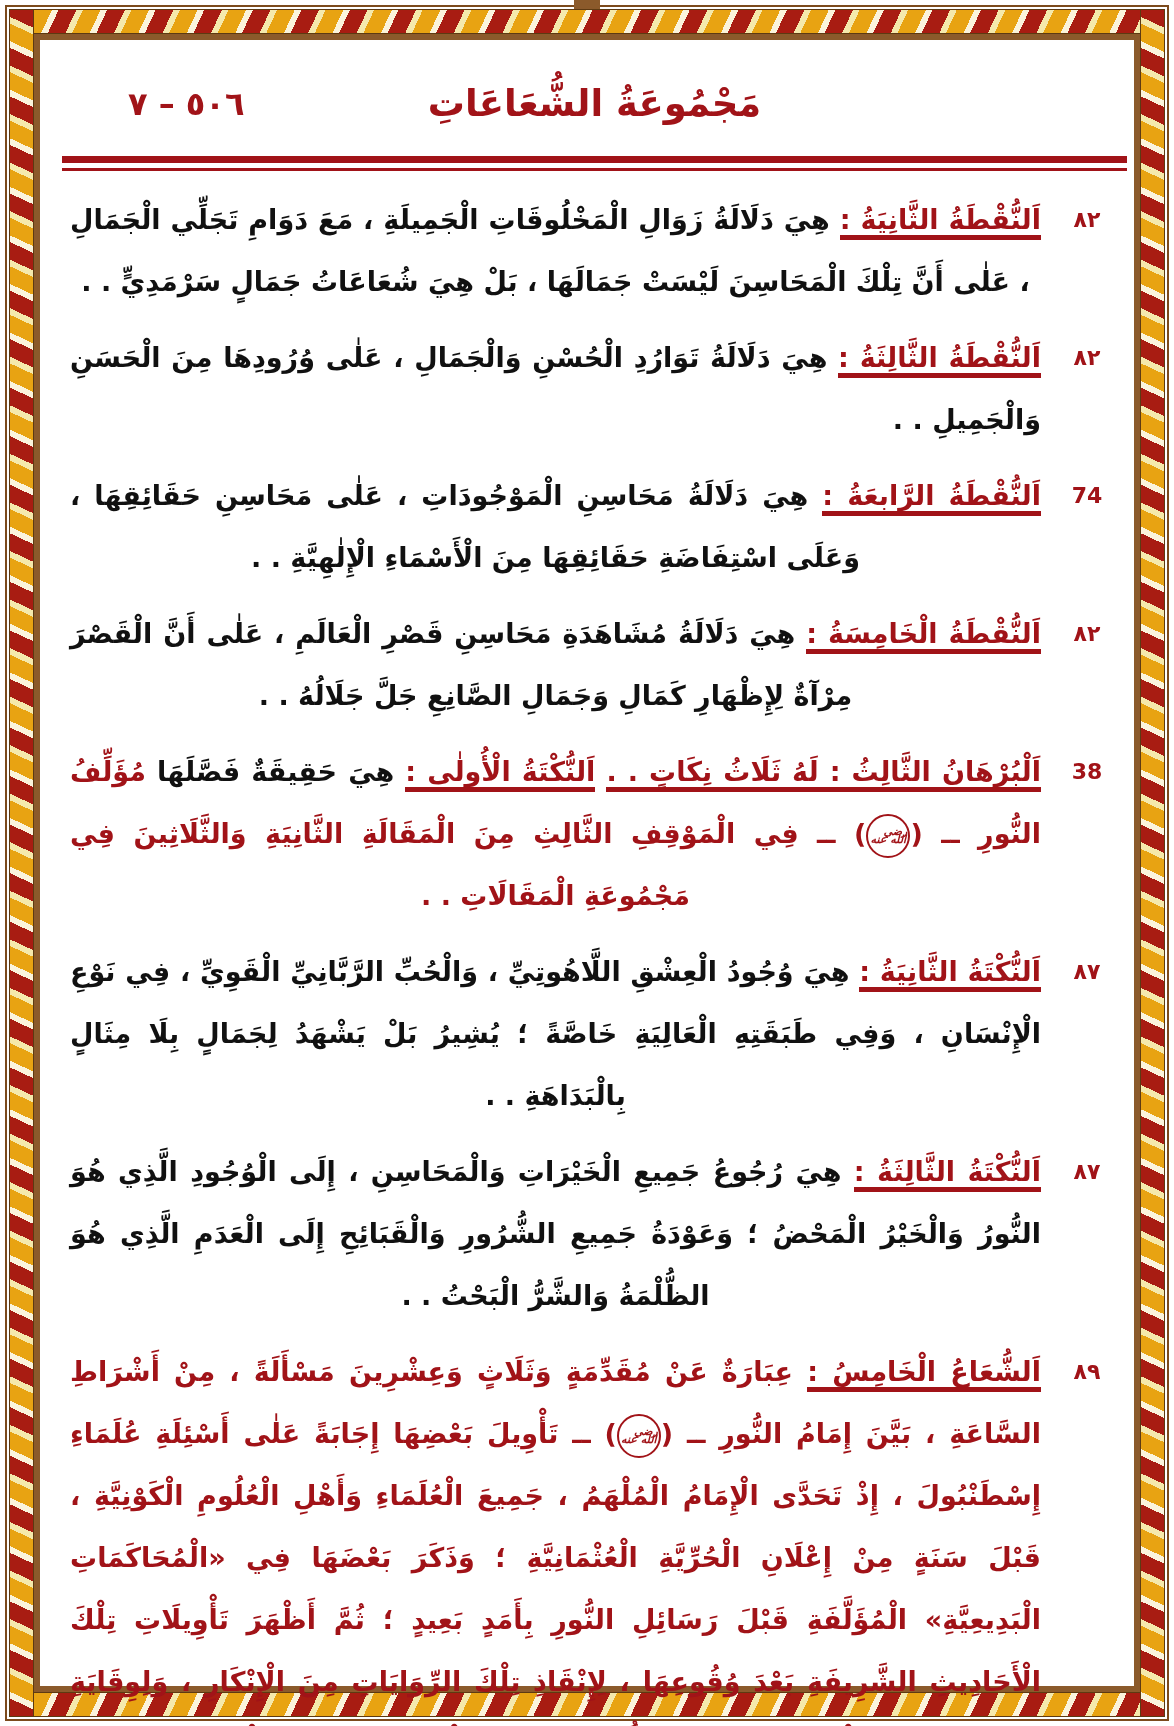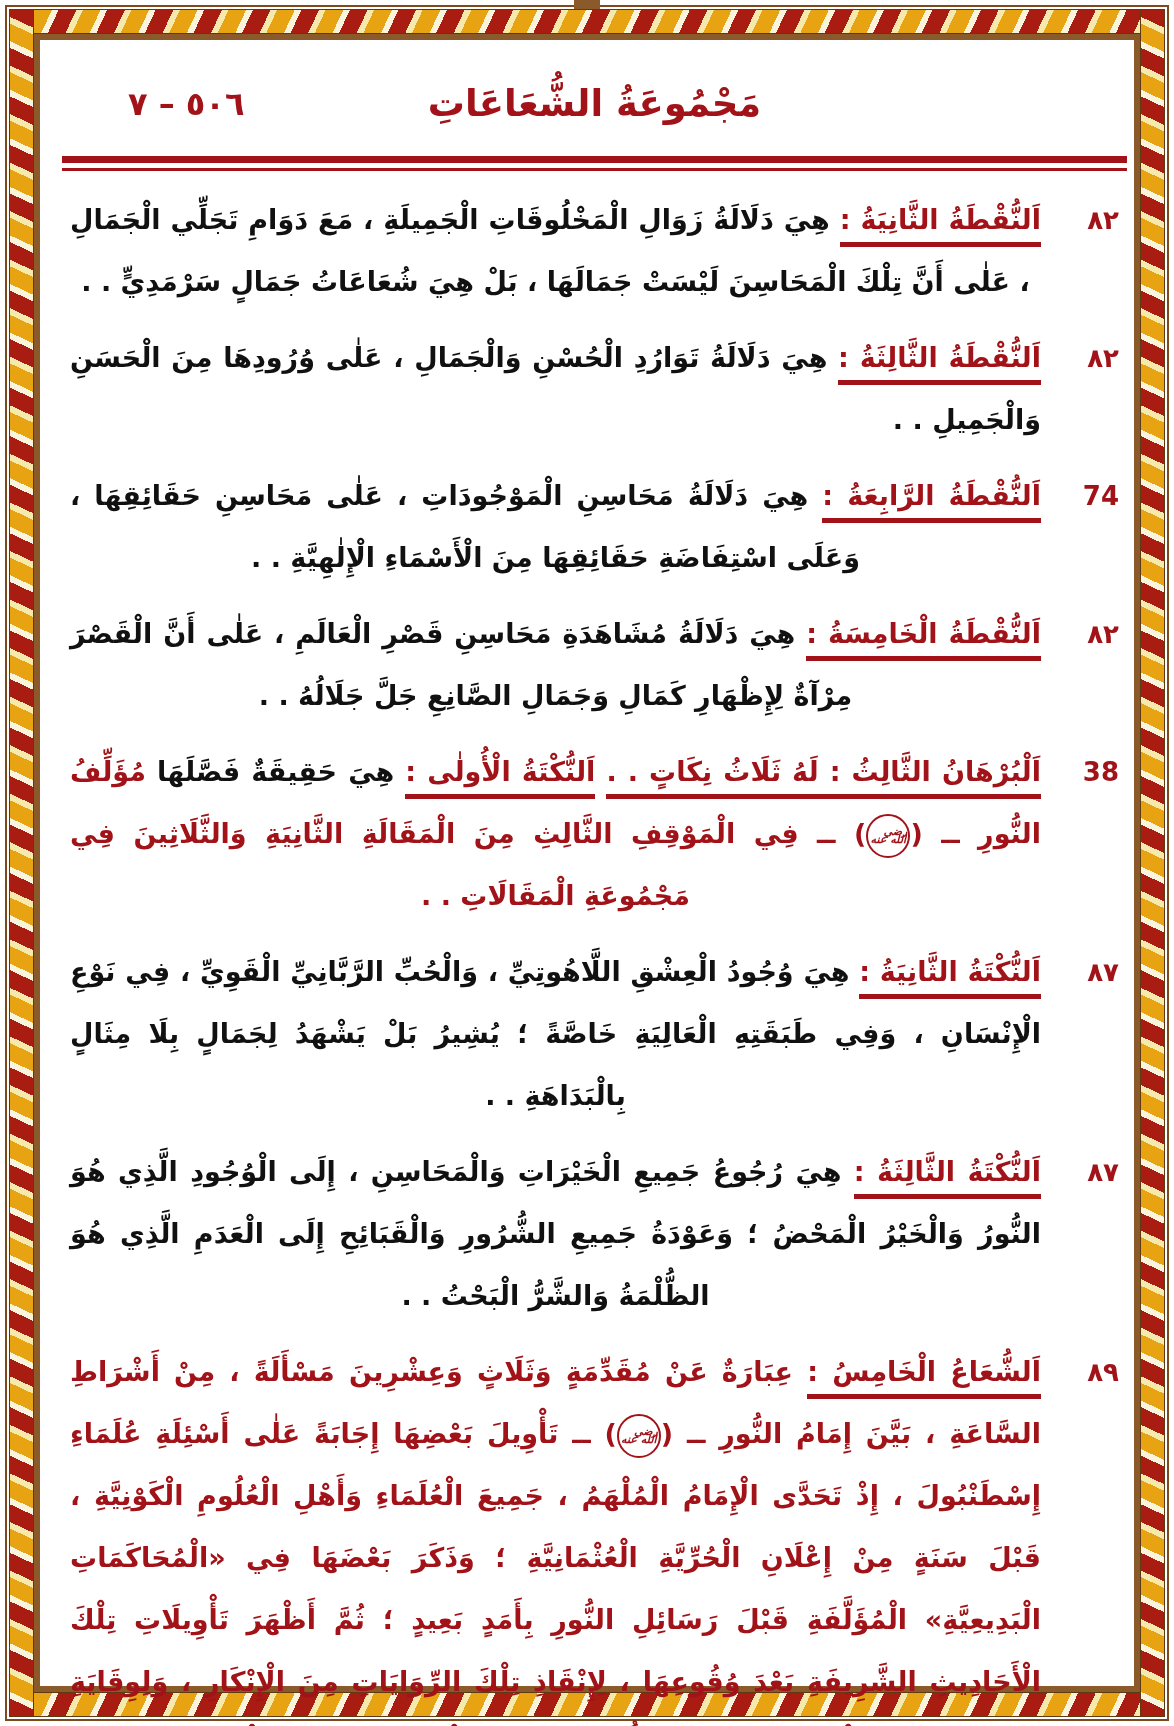--- a/index.html
+++ b/index.html
@@ -38,31 +38,31 @@
     position:absolute;top:0;left:58px;direction:rtl;
     color:#a11318;font-weight:bold;font-size:32px;line-height:64px;letter-spacing:2px;
   }
   .double-rule{
     height:5px;margin:10px -8px 0 -8px;
     border-top:7px solid #a11318;border-bottom:3px solid #a11318;
   }
   .entries{margin-top:18px;}
   .entry{display:flex;flex-direction:row;gap:14px;margin-bottom:14px;}
   .entry-number{
-    flex:0 0 64px;color:#a11318;font-weight:bold;font-size:26px;line-height:62px;
+    flex:0 0 64px;text-align:center;color:#a11318;font-weight:bold;font-size:22px;line-height:62px;
   }
   .entry-text{flex:1 1 auto;}
   .entry-text p{
     margin:0;font-size:27px;font-weight:bold;line-height:62px;color:#111111;
     text-align:justify;text-align-last:center;
   }
   .entry-text p.align-start{text-align-last:start;}
   .seg-heading{
     color:#a11318;
-    border-bottom:5px solid #a11318;padding-bottom:7px;
+    border-bottom:5px solid #a11318;
   }
   .seg-red{color:#a11318;}
   .seg-text{color:#111111;margin-top:9px;}
   .seal{
     display:inline-flex;align-items:center;justify-content:center;
     width:40px;height:40px;border:2px solid currentColor;border-radius:50%;
     vertical-align:middle;overflow:hidden;color:#a11318;
   }
   .seal-inner{
     display:block;font-size:11px;font-weight:bold;line-height:8px;

